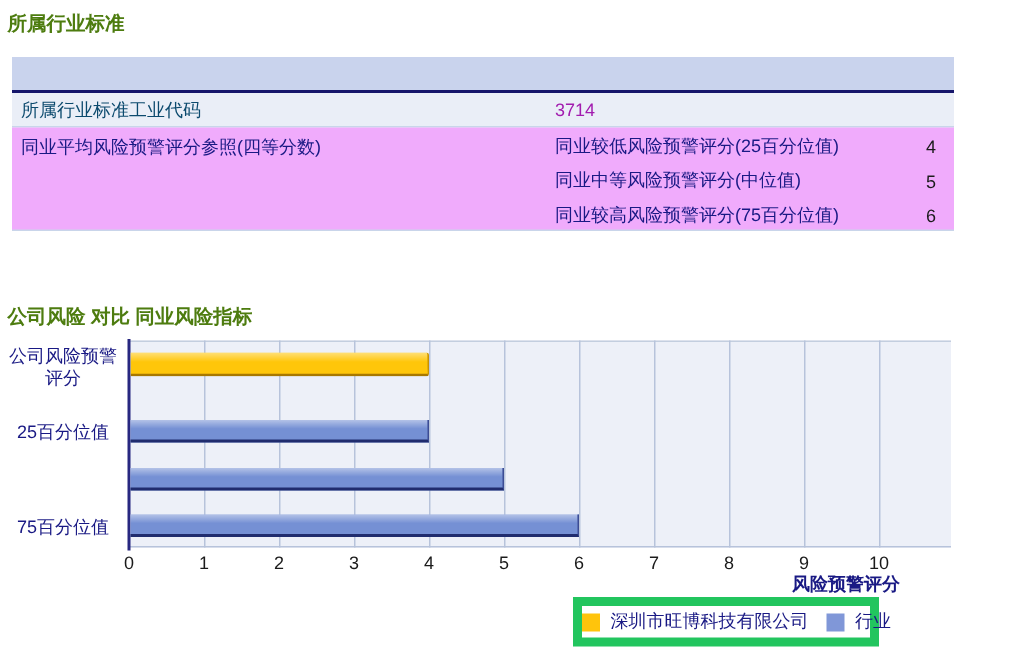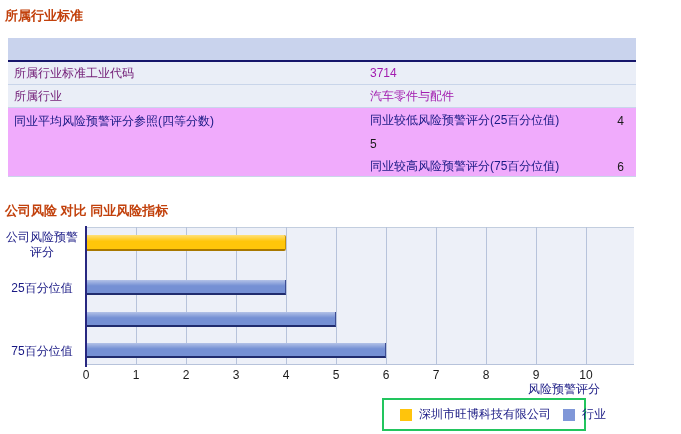--- a/index.html
+++ b/index.html
@@ -14,21 +14,21 @@
     width: 681px;
     height: 434px;
     background: #ffffff;
     overflow: hidden;
   }
   .section-title {
     position: absolute;
     left: 5px;
     font-weight: bold;
     font-size: 13px;
-    color: #c2410c;
+    color: #4d7c0f;
     white-space: nowrap;
   }
   #title-industry { top: 7px; }
   #title-compare { top: 202px; }
 
   
   .info-table {
     position: absolute;
     left: 8px;
     top: 38px;
@@ -42,21 +42,21 @@
   .trow {
     display: flex;
     height: 23px;
     background: #eaeef7;
     border-bottom: 1px solid #c9d5ea;
     align-items: center;
   }
   .trow .cell-label {
     flex: 0 0 362px;
     padding-left: 6px;
-    color: #701a75;
+    color: #0c4a6e;
   }
   .trow .cell-value {
     flex: 1;
     color: #a21caf;
   }
   .tquart {
     display: flex;
     background: #f0abfc;
     border-bottom: 1px solid #c9d5ea;
     height: 69px;
@@ -133,34 +133,35 @@
     text-align: center;
     color: #1b1b1b;
   }
   .x-axis-title {
     position: absolute;
     left: 460px;
     top: 381px;
     width: 140px;
     text-align: right;
     color: #191984;
+    font-weight: bold;
   }
 
   
   .legend {
     position: absolute;
     left: 382px;
     top: 398px;
     width: 204px;
     height: 33px;
-    border: 2px solid #22c55e;
+    border: 6px solid #22c55e;
     background: #ffffff;
     display: flex;
     align-items: center;
-    padding-left: 16px;
+    padding-left: 0;
   }
   .swatch {
     width: 12px;
     height: 12px;
     flex: 0 0 12px;
   }
   .legend-label {
     color: #191984;
     margin-left: 7px;
     white-space: nowrap;
@@ -175,33 +176,30 @@
   <div class="section-title" id="title-industry">所属行业标准</div>
 
   <div class="info-table">
     <div class="thead-bar"></div>
 
     <div class="trow">
       <div class="cell-label">所属行业标准工业代码</div>
       <div class="cell-value">3714</div>
     </div>
 
-    <div class="trow">
-      <div class="cell-label">所属行业</div>
-      <div class="cell-value">汽车零件与配件</div>
-    </div>
 
     <div class="tquart">
       <div class="cell-label">同业平均风险预警评分参照(四等分数)</div>
       <div class="qcol">
         <div class="qrow">
           <span class="qlabel">同业较低风险预警评分(25百分位值)</span>
           <span class="qvalue">4</span>
         </div>
         <div class="qrow">
+          <span class="qlabel">同业中等风险预警评分(中位值)</span>
           <span class="qvalue">5</span>
         </div>
         <div class="qrow">
           <span class="qlabel">同业较高风险预警评分(75百分位值)</span>
           <span class="qvalue">6</span>
         </div>
       </div>
     </div>
   </div>
 

